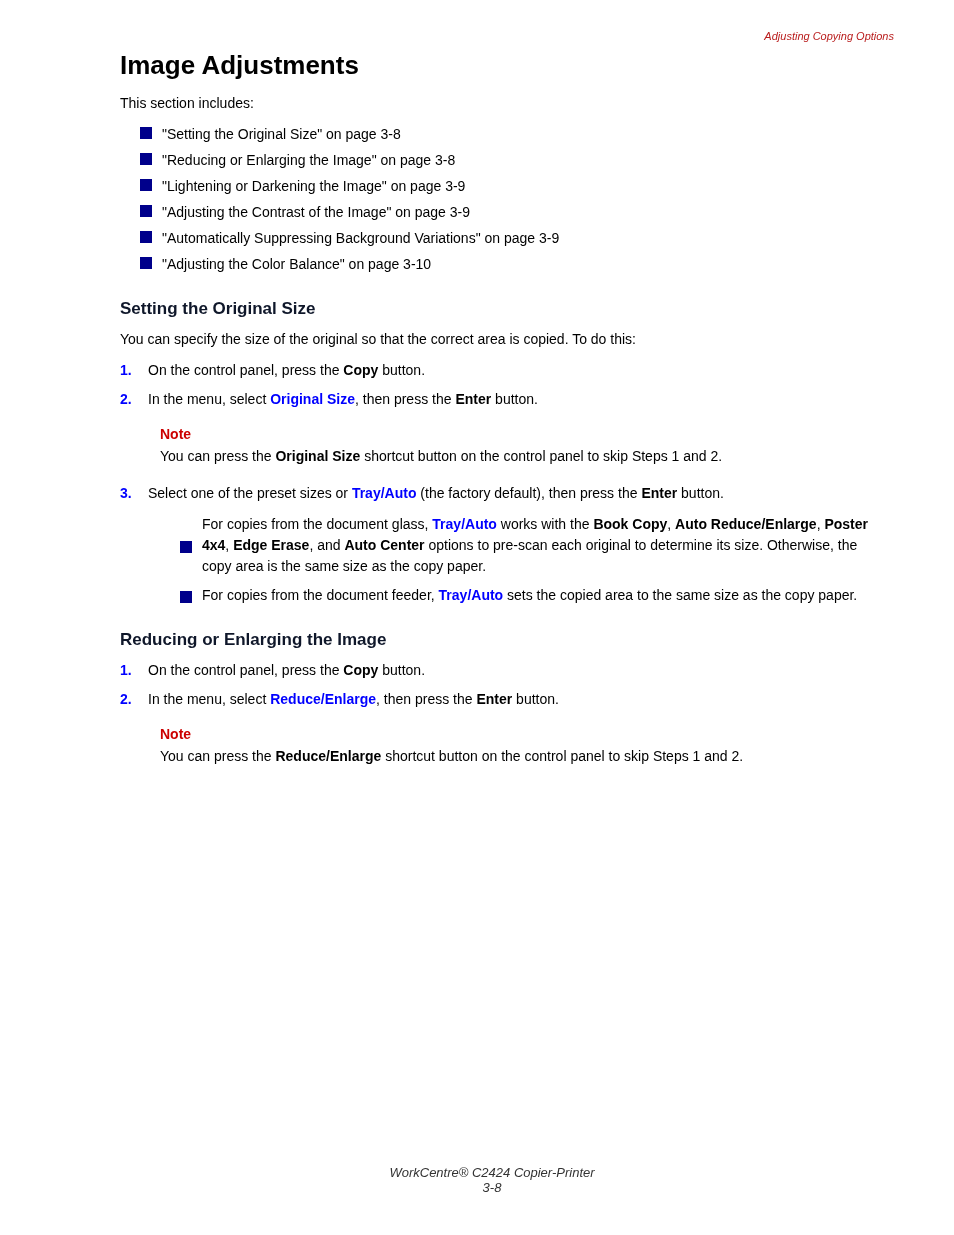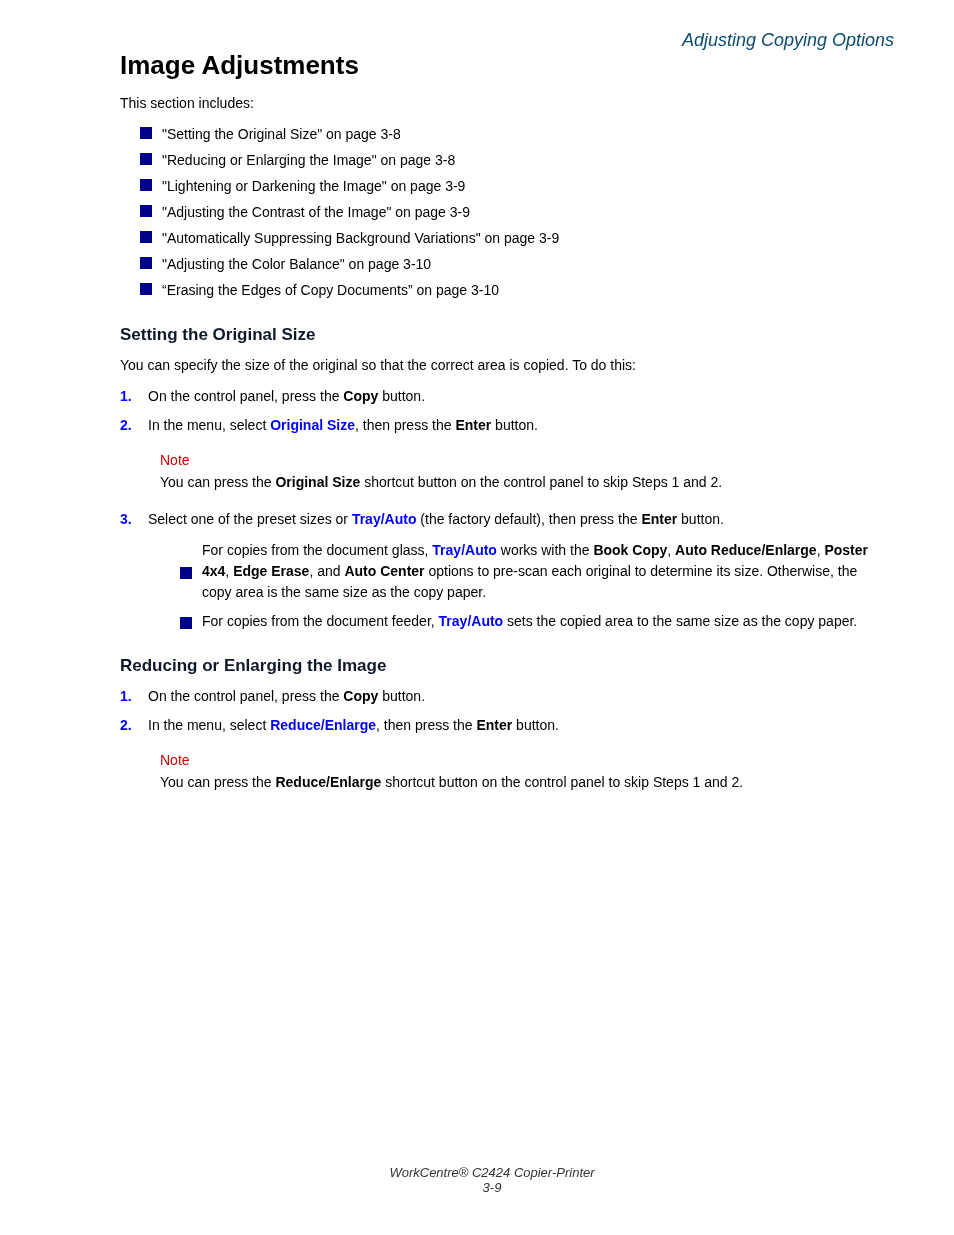--- a/index.html
+++ b/index.html
@@ -16,22 +16,22 @@
       width: 954px;
       min-height: 1235px;
       padding: 40px 80px 80px 120px;
       position: relative;
     }
     .header-right {
       position: absolute;
       top: 30px;
       right: 60px;
       font-style: italic;
-      font-size: 18px;
-      color: #0c4a6e;
+      font-size: 11px;
+      color: #b91c1c;
     }
     .page-footer {
       position: absolute;
       bottom: 40px;
       left: 0;
       right: 0;
       text-align: center;
       font-style: italic;
       font-size: 13px;
       color: #333;
@@ -92,21 +92,21 @@
     ol.steps li .step-num {
       font-weight: bold;
       color: #0000ff;
       min-width: 24px;
       margin-right: 4px;
     }
     .note-box {
       margin: 16px 0 16px 40px;
     }
     .note-label {
-      font-weight: normal;
+      font-weight: bold;
       color: #cc0000;
       margin-bottom: 4px;
     }
     .note-content {
       margin-left: 0;
       line-height: 1.5;
     }
     .link-blue {
       color: #0000ff;
       font-weight: bold;
@@ -163,24 +163,20 @@
       <span>"Adjusting the Contrast of the Image" on page 3-9</span>
     </li>
     <li>
       <span class="bullet-icon"></span>
       <span>"Automatically Suppressing Background Variations" on page 3-9</span>
     </li>
     <li>
       <span class="bullet-icon"></span>
       <span>"Adjusting the Color Balance" on page 3-10</span>
     </li>
-    <li>
-      <span class="bullet-icon"></span>
-      <span>“Erasing the Edges of Copy Documents” on page 3-10</span>
-    </li>
   </ul>
 
   <h2 class="section-title">Setting the Original Size</h2>
   <p>You can specify the size of the original so that the correct area is copied. To do this:</p>
 
   <ol class="steps">
     <li>
       <span class="step-num">1.</span>
       <span>On the control panel, press the <strong>Copy</strong> button.</span>
     </li>
@@ -230,16 +226,16 @@
 
   <div class="note-box">
     <div class="note-label">Note</div>
     <div class="note-content">
       You can press the <strong>Reduce/Enlarge</strong> shortcut button on the control panel to skip Steps 1 and 2.
     </div>
   </div>
 
   <div class="page-footer">
     <div>WorkCentre® C2424 Copier-Printer</div>
-    <div class="page-num">3-9</div>
+    <div class="page-num">3-8</div>
   </div>
 
 </div>
 
 </body></html>

